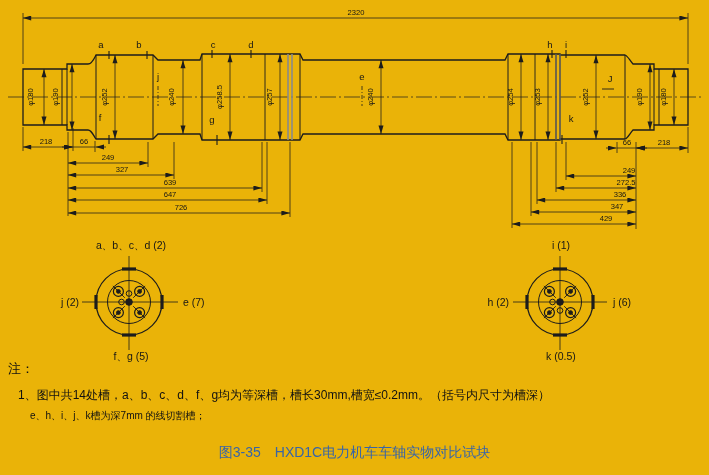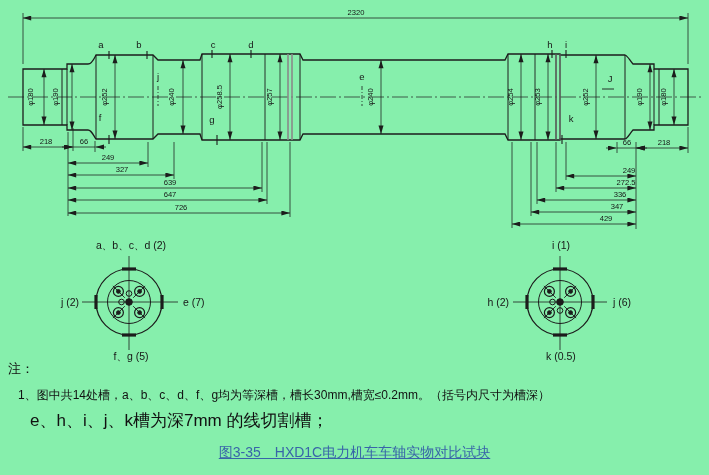--- a/index.html
+++ b/index.html
@@ -1,28 +1,28 @@
 <!DOCTYPE html>
 <html><head>
 <meta charset="utf-8">
 <style>
   html,body{margin:0;padding:0;background:#fff;}
-  .page{position:relative;width:709px;height:475px;background:#86efac;overflow:hidden;
+  .page{position:relative;width:709px;height:475px;background:#eab308;overflow:hidden;
         font-family:"Liberation Sans",sans-serif;color:#111;}
   svg{position:absolute;left:0;top:0;}
   svg text{font-family:"Liberation Sans",sans-serif;fill:#161616;}
   .dimtxt{font-size:7.6px;}
   .diatxt{font-size:7.6px;}
   .grvtxt{font-size:9.5px;}
   .sectxt{font-size:10.5px;}
   .notes-label{position:absolute;left:8px;top:360px;font-size:13px;}
   .note-line1{position:absolute;left:18px;top:387px;font-size:12px;white-space:nowrap;}
-  .note-line2{position:absolute;left:30px;top:409px;font-size:17px;white-space:nowrap;}
+  .note-line2{position:absolute;left:30px;top:409px;font-size:10px;white-space:nowrap;}
   .caption{position:absolute;left:0;top:444px;width:709px;text-align:center;
-           font-size:14px;color:#3865A8;text-decoration:underline;}
+           font-size:14px;color:#3865A8;}
 </style>
 </head>
 <body>
 
 <div class="page">
 
 <svg width="709" height="372" viewBox="0 0 709 372">
   <defs>
     <marker id="me" markerWidth="9" markerHeight="6" refX="8.6" refY="2.5" orient="auto" markerUnits="userSpaceOnUse">
       <path d="M0,0 L8.6,2.5 L0,5 Z" fill="#1c1c1c"></path>

